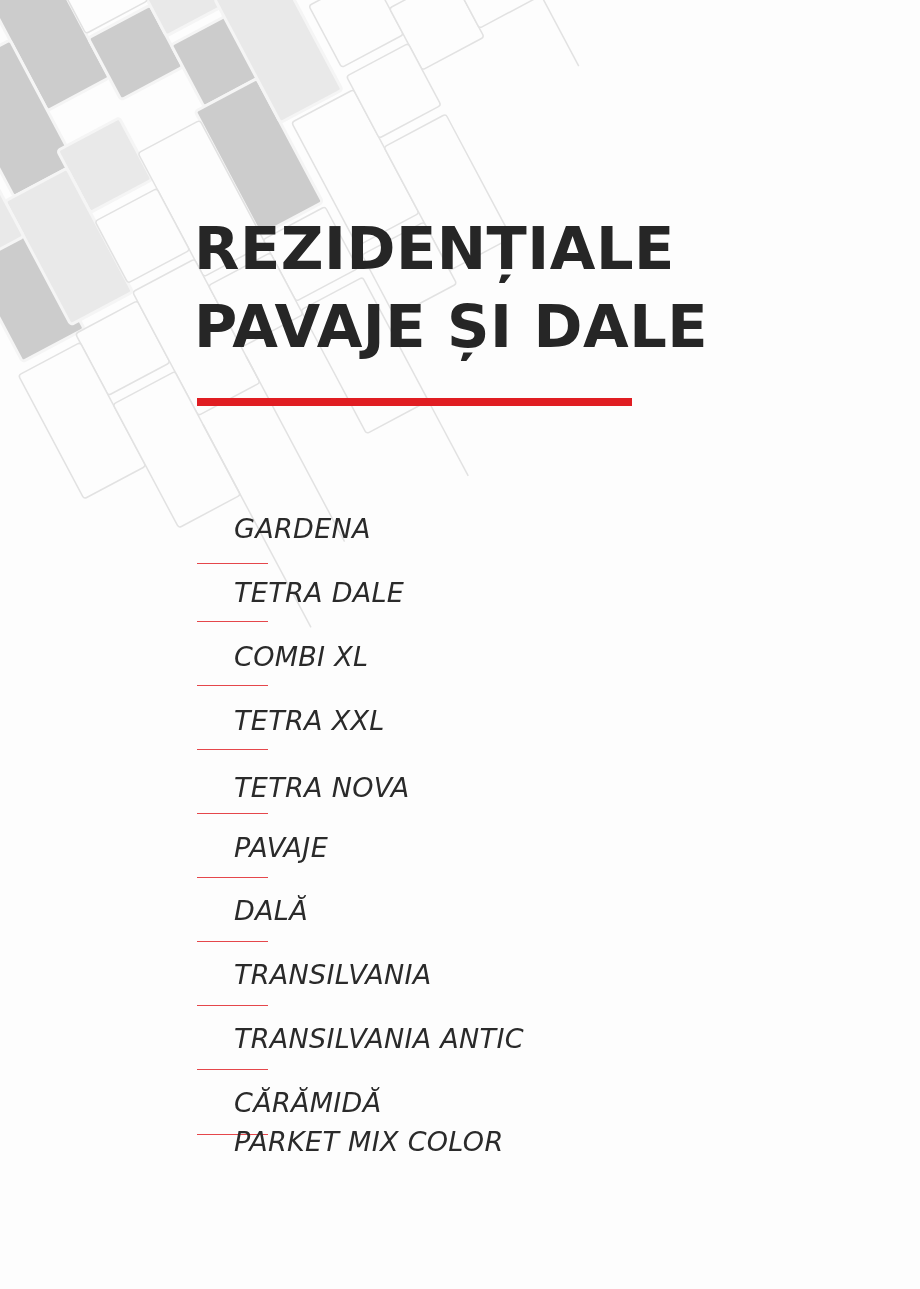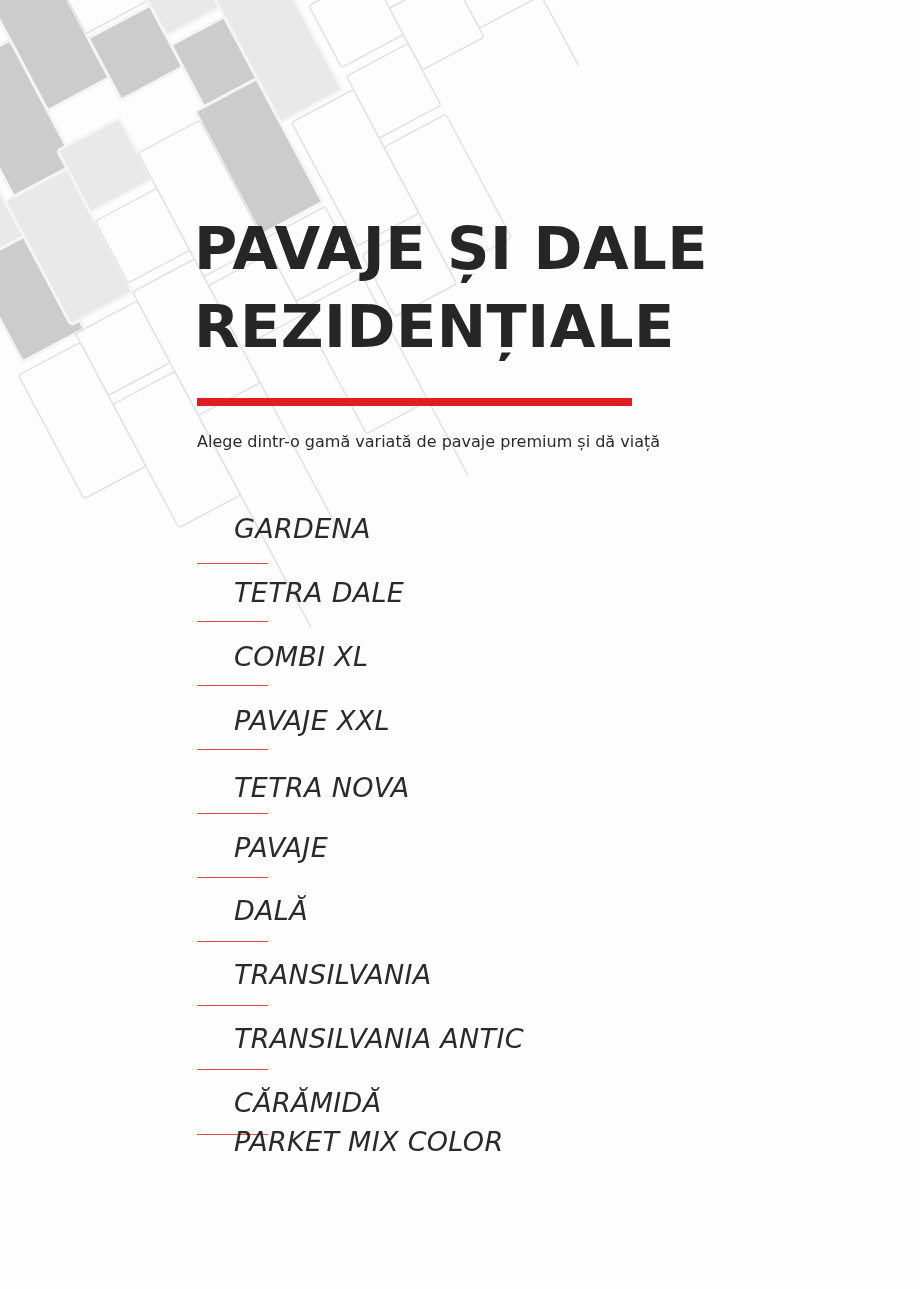--- a/index.html
+++ b/index.html
@@ -129,41 +129,40 @@
     </g>
 
     <line x1="-20" y1="470" x2="-20" y2="700"></line>
     <line x1="50" y1="430" x2="50" y2="640"></line>
     <line x1="190" y1="560" x2="190" y2="640"></line>
     <line x1="480" y1="250" x2="480" y2="330"></line>
   </g>
 </svg>
 
 <h1 class="title">
+  <span>REZIDENȚIALE</span>
   <span>PAVAJE ȘI DALE</span>
-  <span>REZIDENȚIALE</span>
 </h1>
 
 <div class="red-rule"></div>
 
 <p class="intro">
-  <span>Alege dintr-o gamă variată de pavaje premium și dă viață</span>
 </p>
 
 <ul class="product-list">
   <li class="product-item" style="top:513px">GARDENA</li>
   <li class="divider" style="top:563px"></li>
 
   <li class="product-item" style="top:577px">TETRA DALE</li>
   <li class="divider" style="top:621px"></li>
 
   <li class="product-item" style="top:641px">COMBI XL</li>
   <li class="divider" style="top:685px"></li>
 
-  <li class="product-item" style="top:705px">PAVAJE XXL</li>
+  <li class="product-item" style="top:705px">TETRA XXL</li>
   <li class="divider" style="top:749px"></li>
 
   <li class="product-item" style="top:772px">TETRA NOVA</li>
   <li class="divider" style="top:813px"></li>
 
   <li class="product-item" style="top:832px">PAVAJE</li>
   <li class="divider" style="top:877px"></li>
 
   <li class="product-item" style="top:895px">DALĂ</li>
   <li class="divider" style="top:941px"></li>

